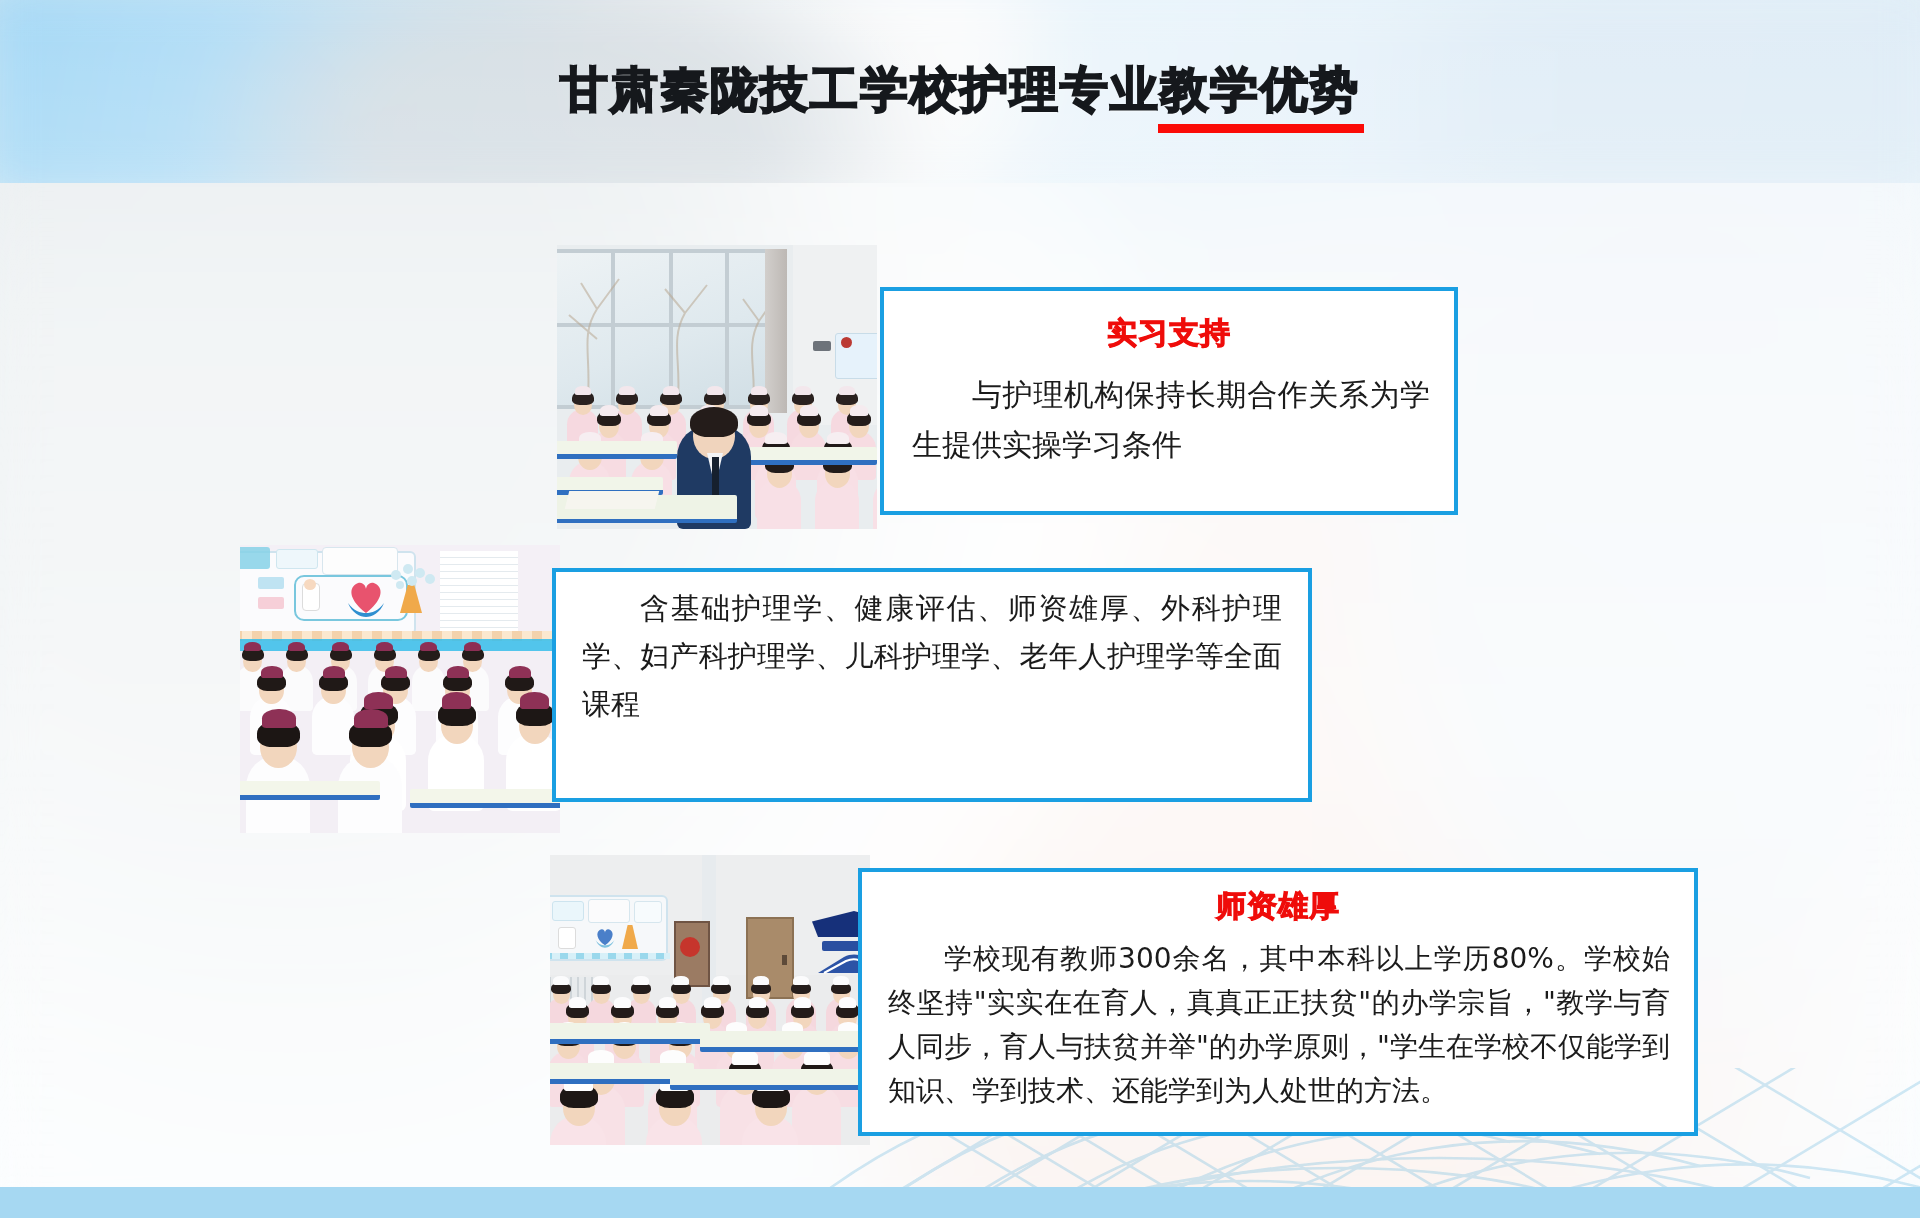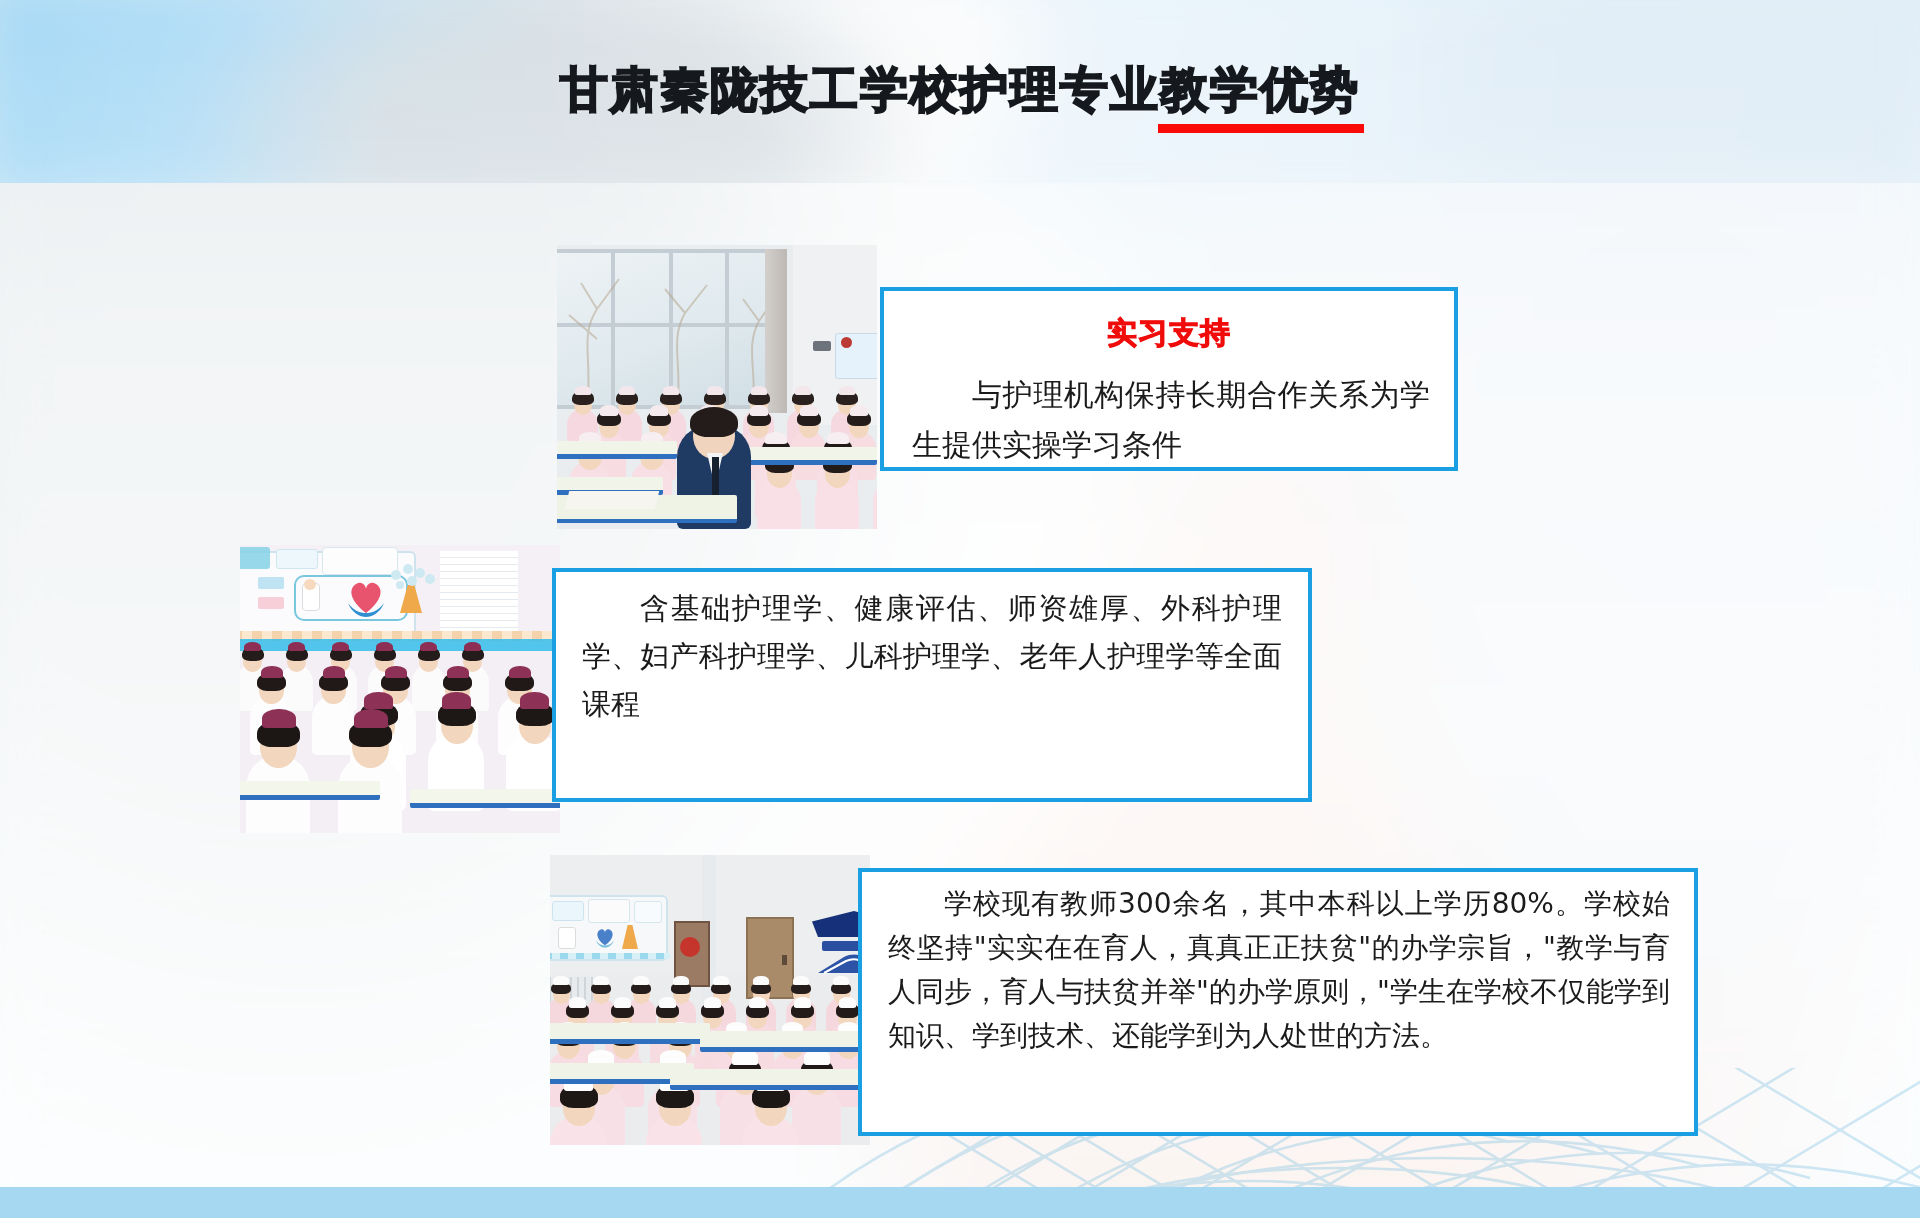--- a/index.html
+++ b/index.html
@@ -54,21 +54,21 @@
   }
 
   
   .card{position:absolute;background:#ffffff;border:4px solid #1a9fe2;box-sizing:border-box;}
   .card-head{color:#ef0c0a;font-weight:700;text-align:center;
     font-family:"DejaVu Sans","Liberation Sans",sans-serif;
     -webkit-text-stroke:1.1px #ef0c0a;letter-spacing:1px;}
   .card-body{color:#1b1b1b;font-family:"DejaVu Sans","Liberation Sans",sans-serif;}
 
   
-  #card1{left:880px;top:287px;width:578px;height:184px;}
+  #card1{left:880px;top:287px;width:578px;height:228px;}
   #card1 .card-head{font-size:30px;margin-top:22px;}
   #card1 .card-body{font-size:30px;line-height:50px;margin-top:16px;padding:0 24px 0 28px;text-align:justify;text-indent:2em;}
 
   
   #card2{left:552px;top:568px;width:760px;height:234px;}
   #card2 .card-head{font-size:30px;margin-top:18px;}
   #card2 .card-body{font-size:29px;line-height:48px;margin-top:12px;padding:0 26px 0 26px;text-indent:2em;text-align:justify;}
 
   
   #card3{left:858px;top:868px;width:840px;height:268px;}
@@ -558,16 +558,17 @@
   <div class="card" id="card1">
     <div class="card-head">实习支持</div>
     <div class="card-body">与护理机构保持长期合作关系为学生提供实操学习条件</div>
   </div>
 
   <div class="card" id="card2">
     <div class="card-body">含基础护理学、健康评估、师资雄厚、外科护理学、妇产科护理学、儿科护理学、老年人护理学等全面课程</div>
   </div>
 
   <div class="card" id="card3">
+    <div class="card-head">师资雄厚</div>
     <div class="card-body">学校现有教师300余名，其中本科以上学历80%。学校始终坚持"实实在在育人，真真正正扶贫"的办学宗旨，"教学与育人同步，育人与扶贫并举"的办学原则，"学生在学校不仅能学到知识、学到技术、还能学到为人处世的方法。</div>
   </div>
 
 </div>
 
 </body></html>

